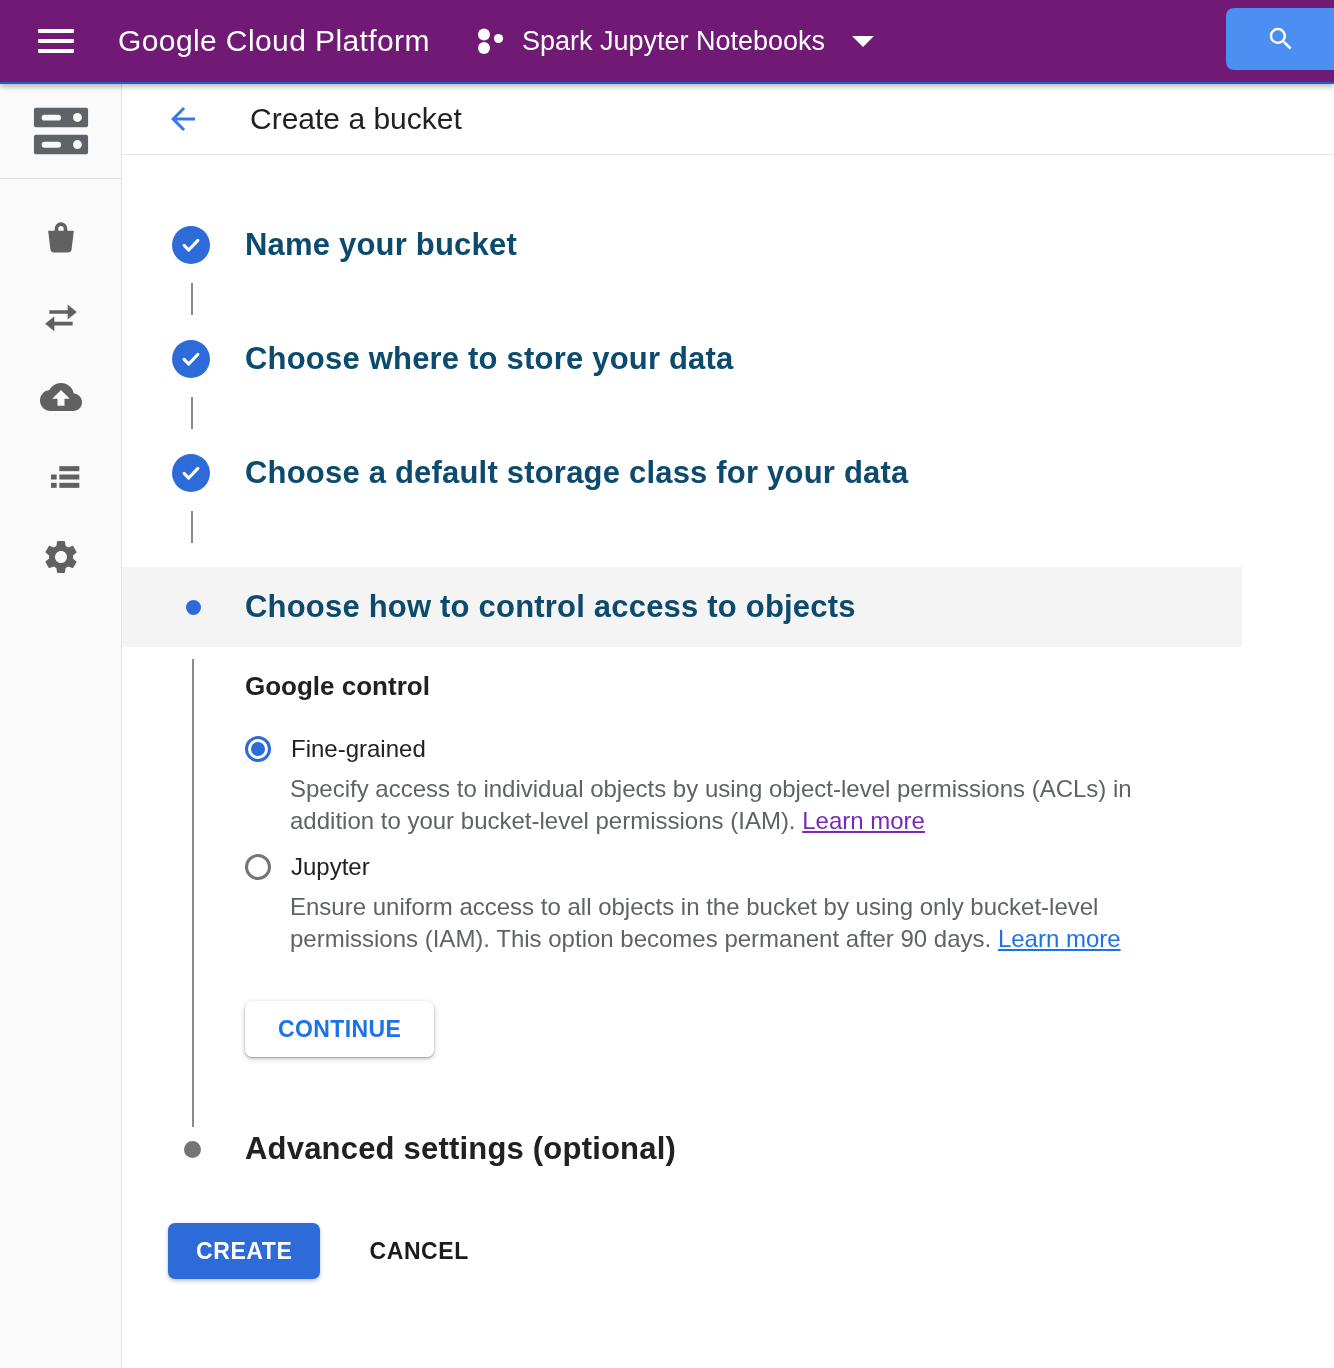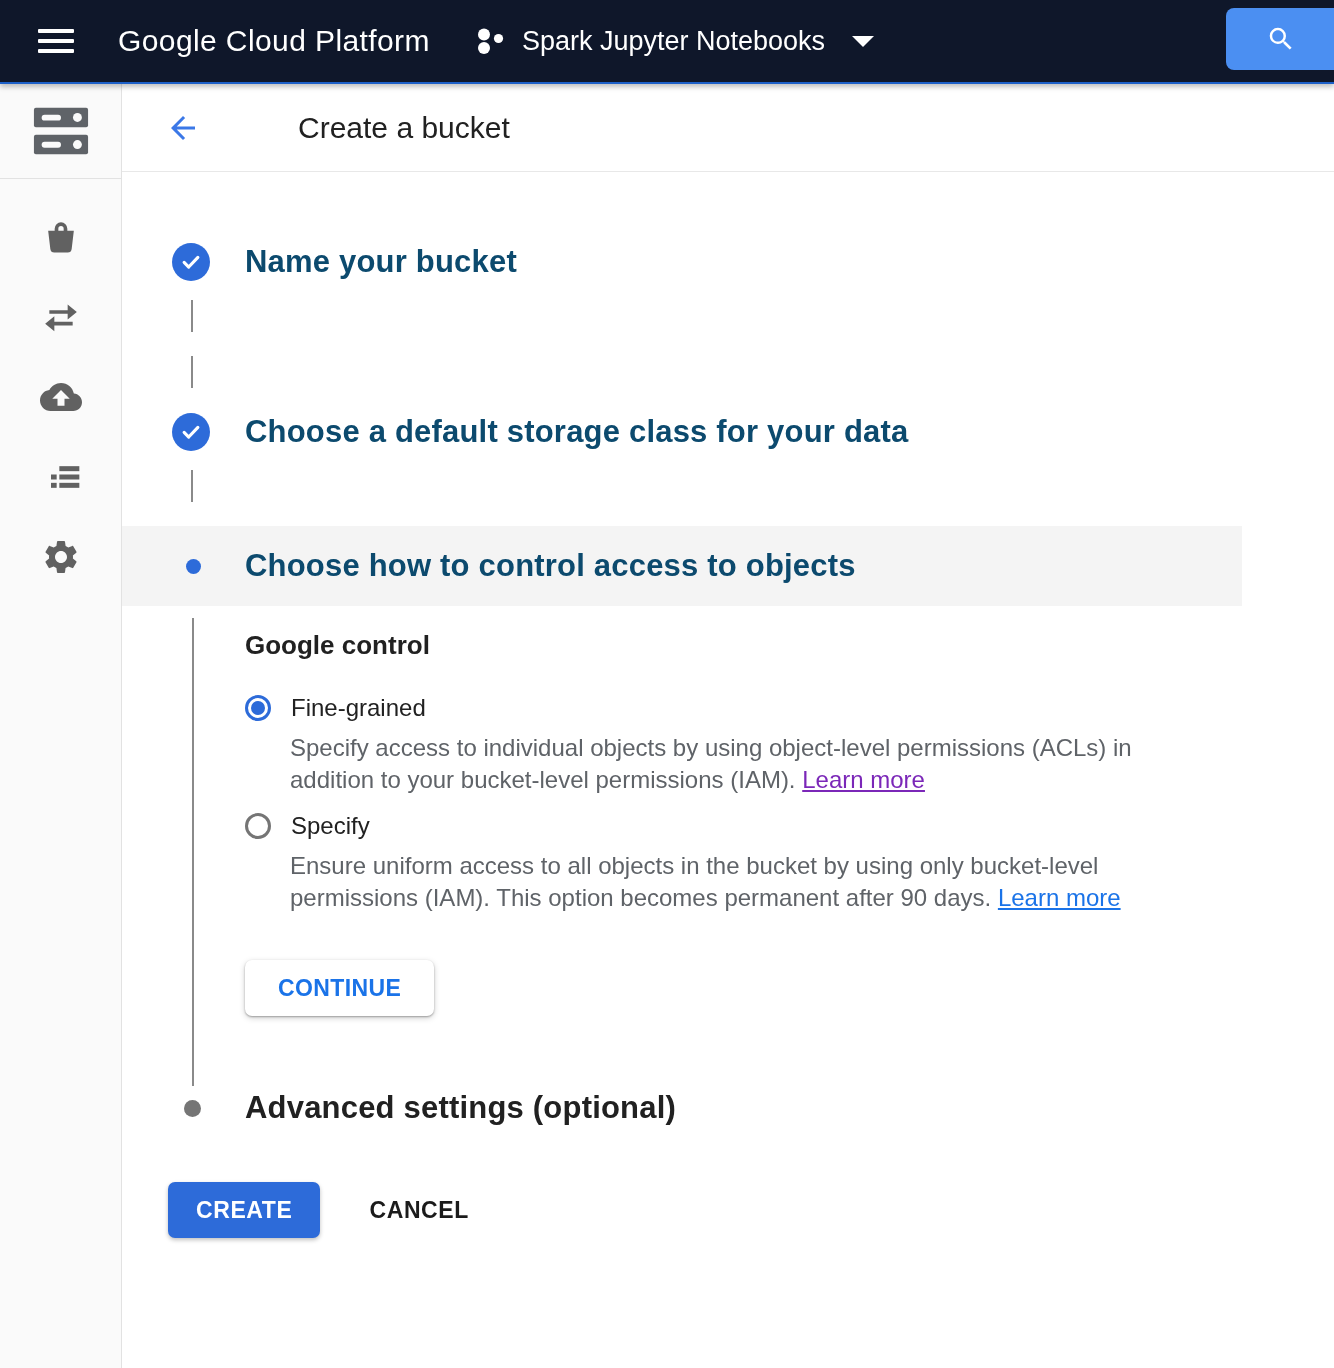--- a/index.html
+++ b/index.html
@@ -1,20 +1,20 @@
 <!DOCTYPE html>
 <html><head>
 <meta charset="utf-8">
 <style>
   * { margin:0; padding:0; box-sizing:border-box; }
   html,body { width:1334px; height:1368px; overflow:hidden; background:#fff;
     font-family:"Liberation Sans", sans-serif; color:#212121; }
 
   
-  .appbar { position:relative; height:84px; background:#0f172a; display:flex; align-items:center;
+  .appbar { position:relative; height:84px; background:#701a75; display:flex; align-items:center;
     box-shadow:0 3px 5px rgba(0,0,0,0.25); z-index:10; border-bottom:2px solid #1d60c8; }
   .hamburger { width:46px; height:40px; margin-left:38px; background:none; border:none; cursor:pointer;
     display:flex; flex-direction:column; justify-content:center; gap:6px; }
   .hamburger span { display:block; width:36px; height:4px; background:#fff; border-radius:1px; }
   .logo { margin-left:34px; color:#fff; font-size:30px; letter-spacing:0.4px; font-weight:400; cursor:pointer; }
   .project-selector { display:flex; align-items:center; margin-left:46px; cursor:pointer; }
   .project-selector svg { display:block; }
   .project-name { color:#fff; font-size:27px; margin-left:16px; }
   .caret { margin-left:26px; }
   .search-tile { position:absolute; right:-14px; top:8px; width:122px; height:62px;
@@ -27,21 +27,21 @@
   .main { flex:1; background:#fff; }
 
   
   .product-slot { height:95px; display:flex; align-items:center; justify-content:center;
     border-bottom:1px solid #e2e2e2; cursor:pointer; }
   .nav-items { padding-top:30px; }
   .nav-item { height:56px; margin-bottom:24px; display:flex; align-items:center; justify-content:center; cursor:pointer; }
   .nav-item svg { display:block; }
 
   
-  .titlebar { height:88px; display:flex; align-items:center; padding-left:43px; border-bottom:1px solid #e8e8e8;gap:48px; }
+  .titlebar { height:71px; display:flex; align-items:center; padding-left:43px; border-bottom:1px solid #e8e8e8; }
   .back-btn { width:36px; height:36px; background:none; border:none; cursor:pointer; padding:0; }
   .page-title { font-size:30px; font-weight:400; color:#212121; margin-left:49px; }
 
   
   .steps { padding-top:70px; }
   .step-row { display:flex; align-items:center; height:40px; padding-left:50px; cursor:pointer; }
   .check-circle { width:38px; height:38px; border-radius:50%; background:#2d6bd9; flex-shrink:0;
     display:flex; align-items:center; justify-content:center; }
   .step-title { font-size:31px; font-weight:700; color:#0c4a6e; margin-left:35px; letter-spacing:0.2px; }
   .connector { width:2px; height:32px; background:#8a8a8a; margin:18px 0 24px 69px; }
@@ -174,20 +174,28 @@
       <div class="step-row">
         <span class="check-circle">
           <svg width="22" height="22" viewBox="0 0 24 24">
               <path d="M4.5 12.5l5 5L19.5 7" fill="none" stroke="#fff" stroke-width="3.4" stroke-linecap="round" stroke-linejoin="round"></path>
             </svg>
         </span>
         <span class="step-title">Name your bucket</span>
       </div>
       <div class="connector"></div>
 
+      <div class="step-row">
+        <span class="check-circle">
+          <svg width="22" height="22" viewBox="0 0 24 24">
+              <path d="M4.5 12.5l5 5L19.5 7" fill="none" stroke="#fff" stroke-width="3.4" stroke-linecap="round" stroke-linejoin="round"></path>
+            </svg>
+        </span>
+        <span class="step-title">Choose where to store your data</span>
+      </div>
       <div class="connector"></div>
 
       <div class="step-row">
         <span class="check-circle">
           <svg width="22" height="22" viewBox="0 0 24 24">
               <path d="M4.5 12.5l5 5L19.5 7" fill="none" stroke="#fff" stroke-width="3.4" stroke-linecap="round" stroke-linejoin="round"></path>
             </svg>
         </span>
         <span class="step-title">Choose a default storage class for your data</span>
       </div>
@@ -207,21 +215,21 @@
         <span class="radio on"></span>
         <span class="radio-label">Fine-grained</span>
       </div>
       <p class="desc">
         <span>Specify access to individual objects by using object-level permissions (ACLs) in addition to your bucket-level permissions (IAM).</span>
         <a class="link-purple">Learn more</a>
       </p>
 
       <div class="radio-row second">
         <span class="radio off"></span>
-        <span class="radio-label">Specify</span>
+        <span class="radio-label">Jupyter</span>
       </div>
       <p class="desc">
         <span>Ensure uniform access to all objects in the bucket by using only bucket-level permissions (IAM). This option becomes permanent after 90 days.</span>
         <a class="link-blue">Learn more</a>
       </p>
 
       <button class="continue-btn">CONTINUE</button>
     </section>
 
     <div class="advanced-row">

